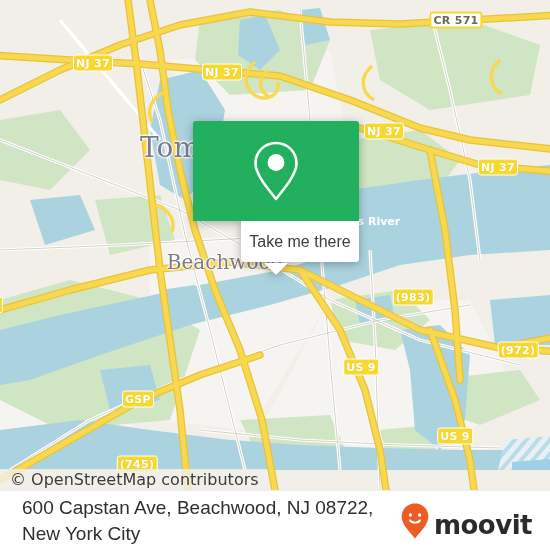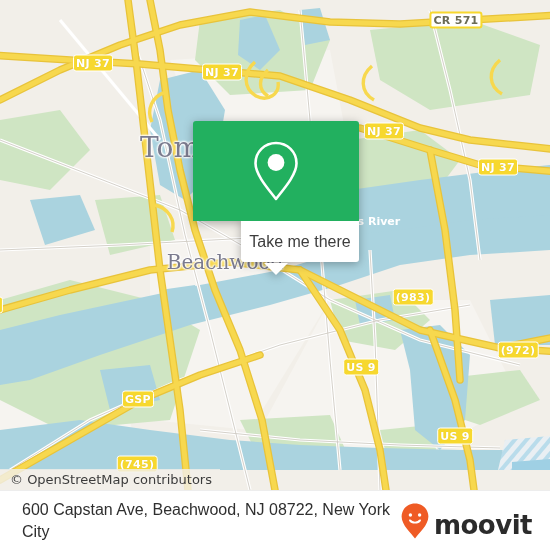--- a/index.html
+++ b/index.html
@@ -35,28 +35,28 @@
   #callout-foot{height:41px;background:#ffffff;border-radius:0 0 3px 3px;
                 display:flex;align-items:center;justify-content:center;
                 font-size:16px;color:#3d3d3d;margin-left:48px;}
   #callout-tail{position:absolute;left:50%;top:142px;transform:translateX(-50%);
                 width:0;height:0;border-left:12px solid transparent;
                 border-right:12px solid transparent;border-top:12px solid #ffffff;}
 
   
   #attrib{position:absolute;left:0;top:469px;height:21px;
           background:rgba(242,239,233,.82);display:flex;align-items:center;
-          padding:0 8px 0 10px;font-size:13px;color:#3c3c3c;
+          padding:0 8px 0 10px;font-size:16px;color:#3c3c3c;
           font-family:"DejaVu Sans",sans-serif;}
 
   
   #footer{position:absolute;left:0;top:490px;width:550px;height:60px;background:#fff;
           display:flex;align-items:center;justify-content:space-between;
           padding:0 18px 0 22px;box-sizing:border-box;border-top:1px solid #ededed;}
-  #footer-address{font-size:16px;color:#2f2f2f;line-height:1.35;max-width:390px;}
+  #footer-address{font-size:19px;color:#2f2f2f;line-height:1.35;max-width:390px;}
   #brand{display:flex;align-items:flex-end;gap:4px;}
   #brand-word{font-family:"DejaVu Sans",sans-serif;font-weight:bold;font-size:26px;
               color:#2b2b2b;letter-spacing:-.5px;}
 </style>
 </head>
 <body>
 
 <div id="root">
 
   <div id="map">

